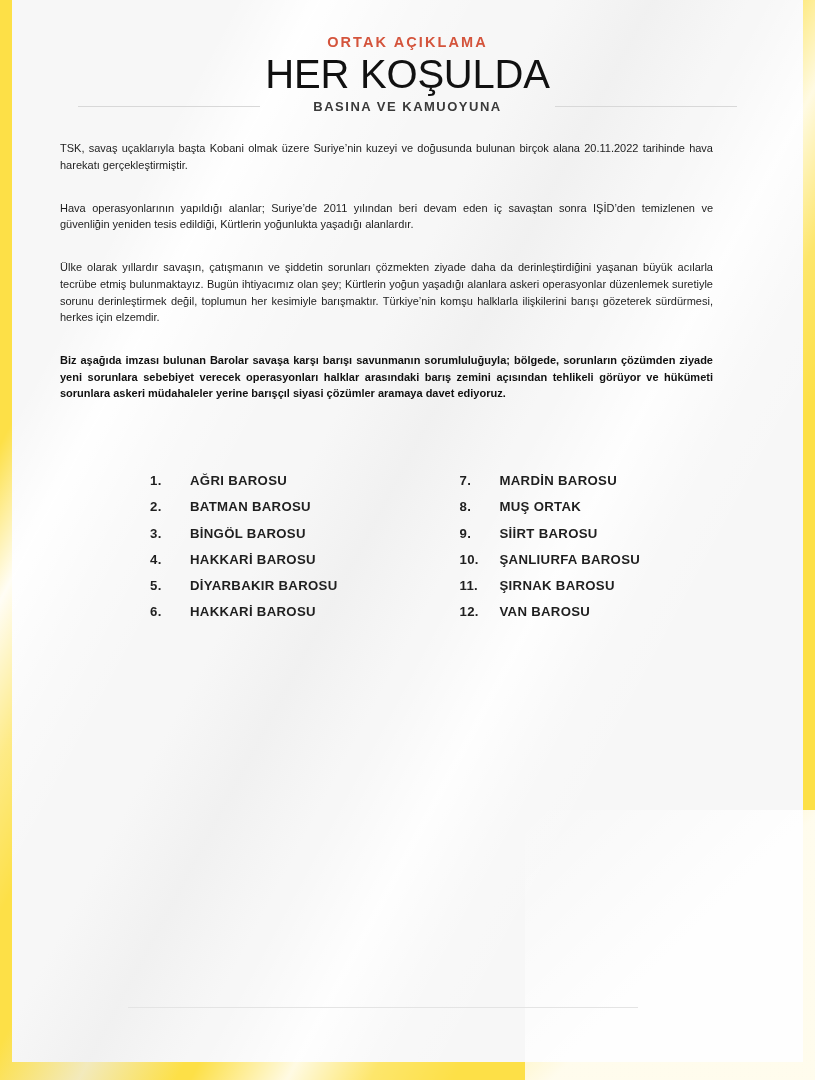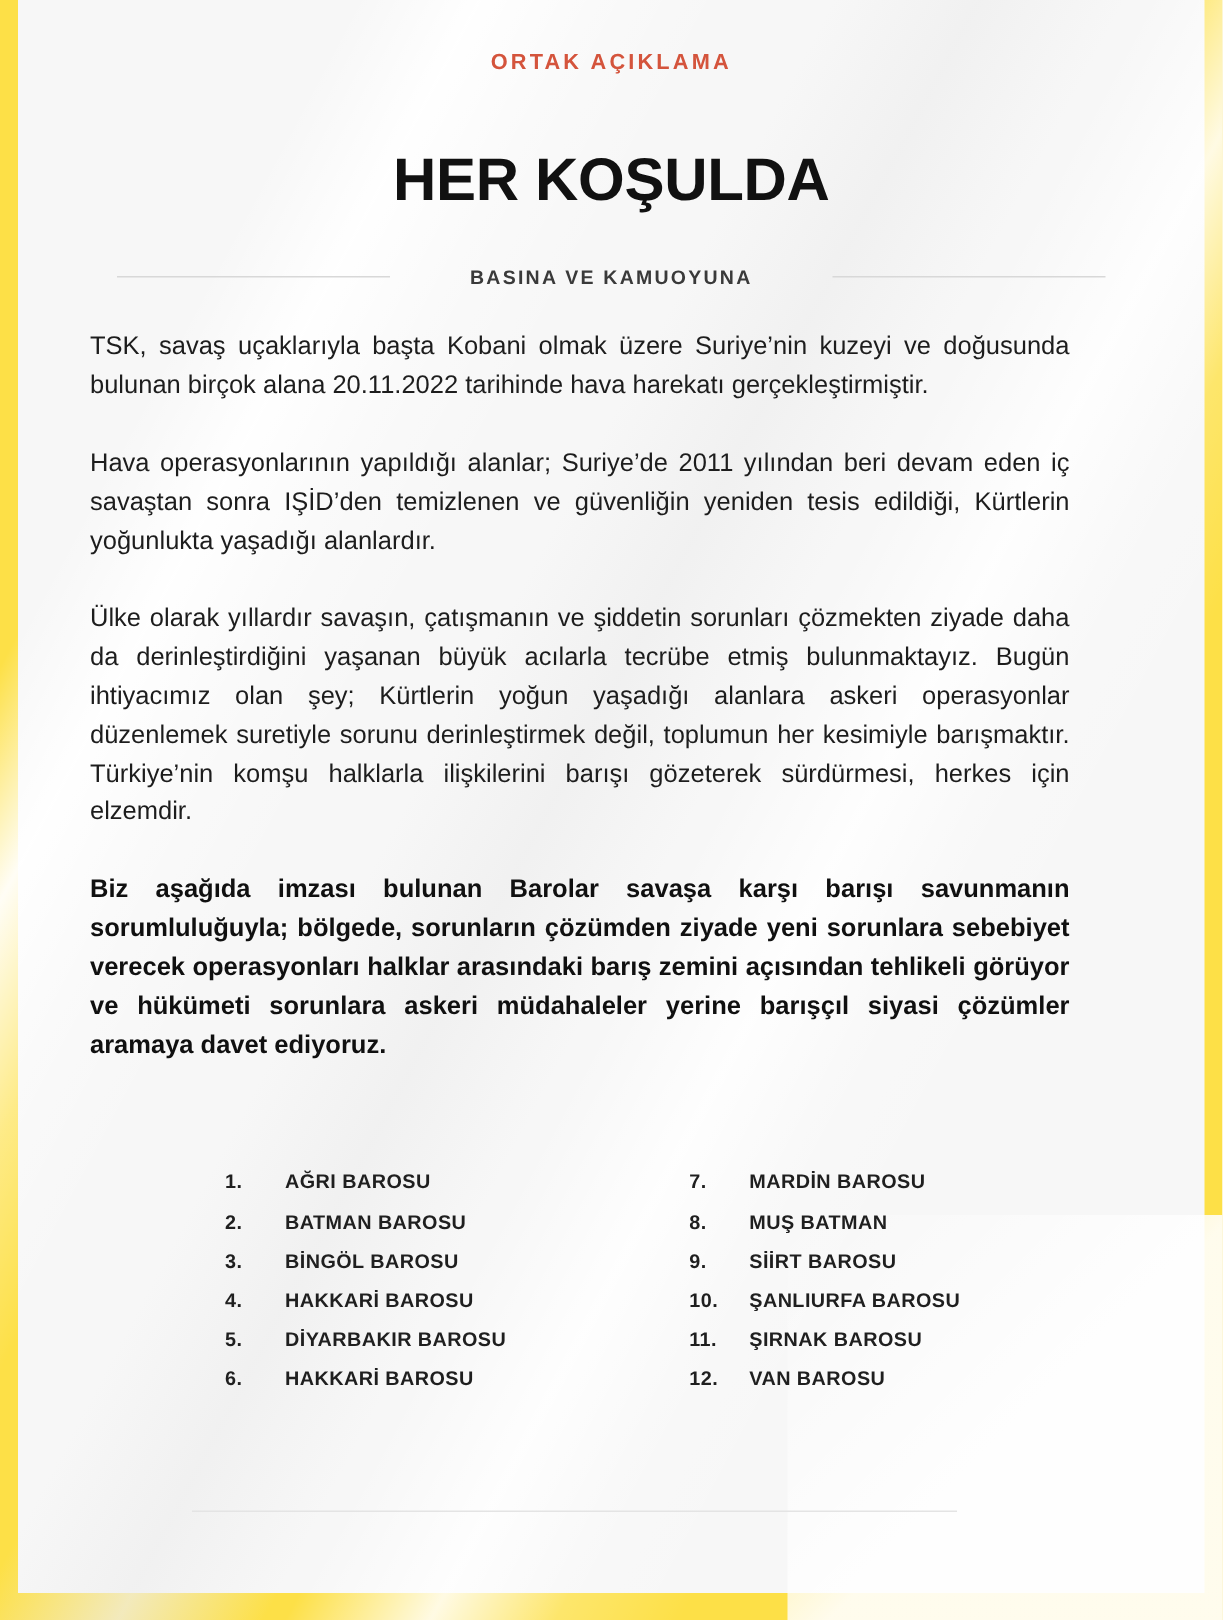--- a/index.html
+++ b/index.html
@@ -78,34 +78,32 @@
     font-weight: bold;
     letter-spacing: 2.1px;
     padding-top: 34px;
   }
 
   
   .headline {
     text-align: center;
     color: #111111;
     font-size: 40px;
-    font-weight: bold;
+    font-weight: normal;
     letter-spacing: -0.2px;
     line-height: 1.23;
-    margin-top: 46px;
   }
   .headline .l1 { display: block; }
   .headline .l2 { display: block; }
 
   
   .subtitle-row {
     display: flex;
     align-items: center;
     justify-content: center;
-    margin-top: 32px;
     padding: 0 78px;
     gap: 35px;
   }
   .rule {
     flex: 1 1 auto;
     height: 1px;
     background: #d8d8d8;
   }
   .subtitle {
     flex: 0 0 auto;
@@ -116,21 +114,21 @@
     color: #3a3a3a;
     white-space: nowrap;
   }
 
   
   .body {
     margin: 26px 102px 0 60px;
   }
   .body p {
     margin: 0 0 26px 0;
-    font-size: 17px;
+    font-size: 11px;
     line-height: 1.52;
     color: #1d1d1d;
     text-align: justify;
     text-justify: inter-word;
   }
   .body p.bold {
     font-weight: bold;
     color: #101010;
   }
   .body p:last-child { margin-bottom: 16px; }
@@ -244,21 +242,21 @@
         </div>
       </div>
 
       <div class="sig-col">
         <div class="sig-item">
           <span class="sig-num">7.</span>
           <span class="sig-name">MARDİN BAROSU</span>
         </div>
         <div class="sig-item">
           <span class="sig-num">8.</span>
-          <span class="sig-name">MUŞ BATMAN</span>
+          <span class="sig-name">MUŞ ORTAK</span>
         </div>
         <div class="sig-item">
           <span class="sig-num">9.</span>
           <span class="sig-name">SİİRT BAROSU</span>
         </div>
         <div class="sig-item">
           <span class="sig-num">10.</span>
           <span class="sig-name">ŞANLIURFA BAROSU</span>
         </div>
         <div class="sig-item">

